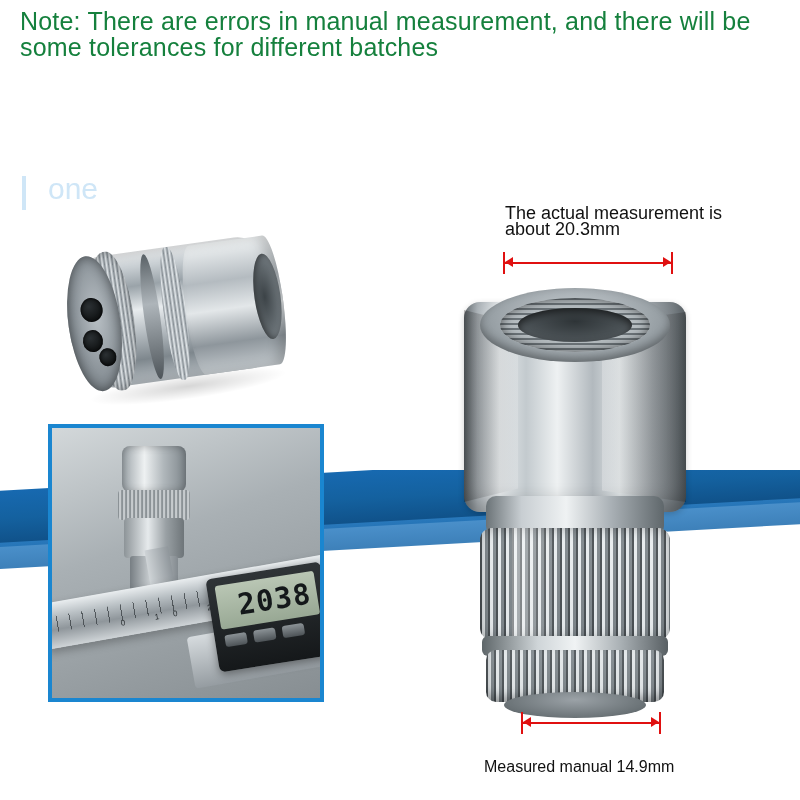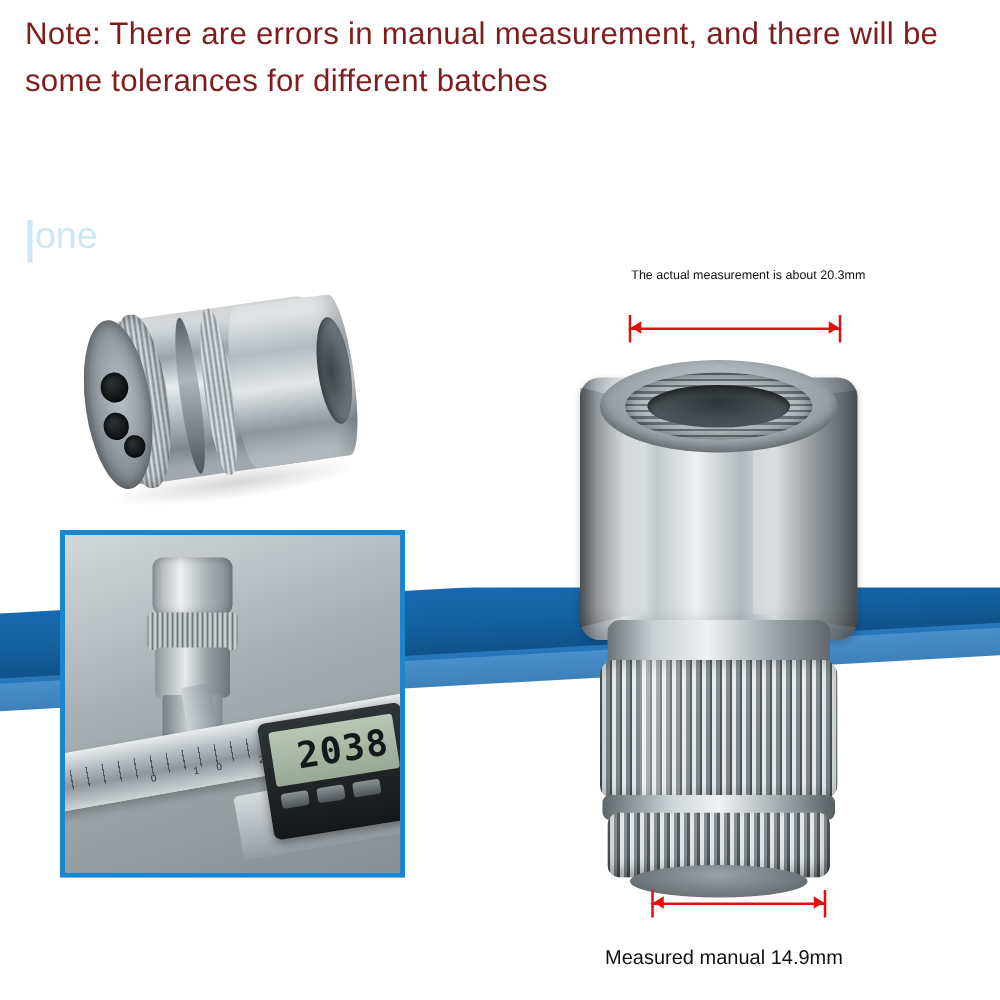--- a/index.html
+++ b/index.html
@@ -13,33 +13,33 @@
     position: relative;
   }
 
   
   .note {
     position: absolute;
     left: 20px;
     top: 8px;
     width: 740px;
     font-size: 25px;
-    line-height: 38px;
-    color: #7f1d1d;
+    line-height: 26px;
+    color: #15803d;
     letter-spacing: 0.2px;
   }
 
   
   .section-label {
     position: absolute;
     left: 22px;
     top: 172px;
     font-size: 30px;
     color: #cfe6f7;
-    padding-left: 6px;
+    padding-left: 26px;
   }
   .section-label::before {
     content: "";
     position: absolute;
     left: 0;
     top: 4px;
     width: 4px;
     height: 34px;
     background: #cfe6f7;
   }
@@ -409,22 +409,22 @@
     border-radius: 50%;
     background: radial-gradient(ellipse at 50% 30%, #9ba2a7 0%, #6b7377 70%, #4f5659 100%);
   }
 
   
   .ann-top-text {
     position: absolute;
     left: 505px;
     top: 205px;
     width: 240px;
-    font-size: 10px;
-    line-height: 31px;
+    font-size: 18px;
+    line-height: 16px;
     color: #111;
   }
   .dim-top {
     position: absolute;
     left: 503px;
     top: 252px;
     width: 170px;
     height: 22px;
   }
   .dim-bottom {

